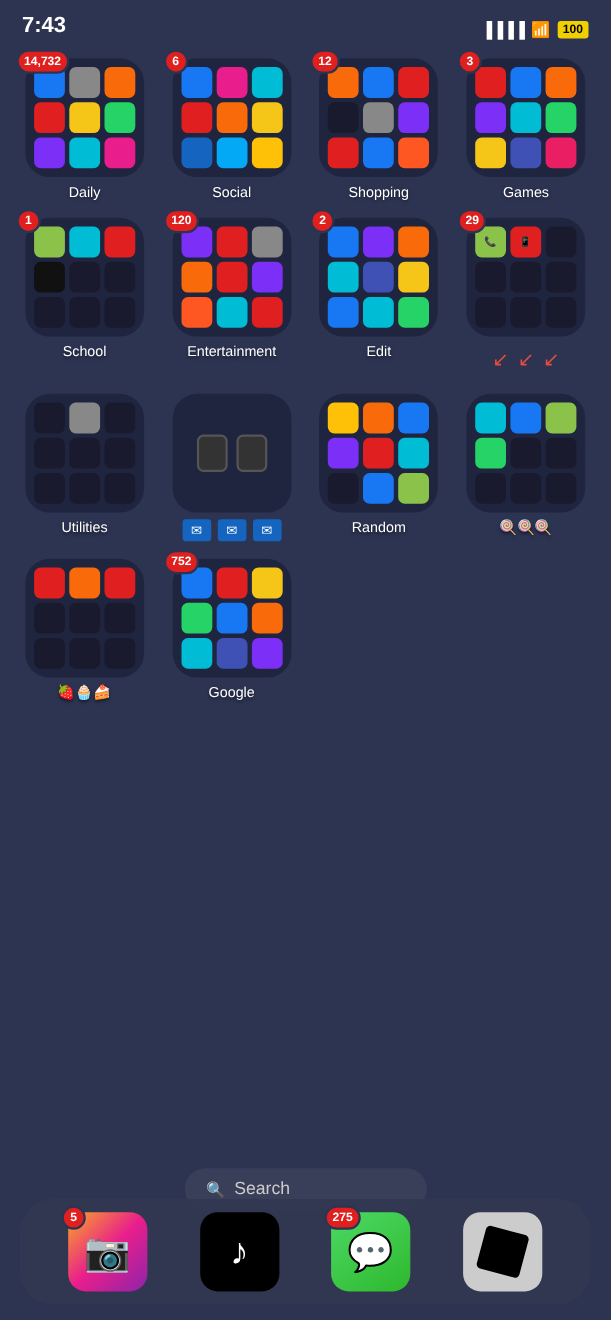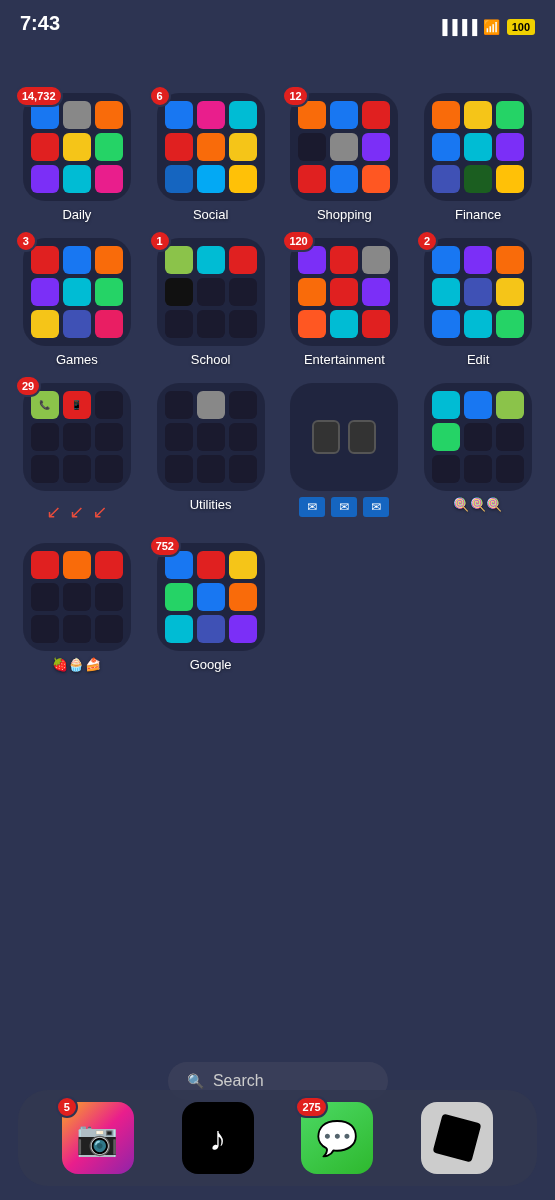--- a/index.html
+++ b/index.html
@@ -42,21 +42,20 @@
       padding: 2px 5px;
       border-radius: 3px;
     }
 
     
     .app-grid {
       display: grid;
       grid-template-columns: repeat(4, 1fr);
       gap: 16px;
       padding: 10px 18px;
-      margin-top: 40px;
     }
 
     .folder-item {
       display: flex;
       flex-direction: column;
       align-items: center;
       gap: 6px;
       cursor: pointer;
       position: relative;
     }
@@ -287,35 +286,20 @@
         <div class="mini-app c-gray"></div>
         <div class="mini-app c-purple"></div>
         <div class="mini-app c-red"></div>
         <div class="mini-app c-blue"></div>
         <div class="mini-app c-deeporange"></div>
   </div>
       <span class="folder-label">Shopping</span>
     </div>
     <div class="folder-item">
       <div class="folder-icon">
-
-    <div class="mini-app c-orange"></div>
-        <div class="mini-app c-yellow"></div>
-        <div class="mini-app c-green"></div>
-        <div class="mini-app c-blue"></div>
-        <div class="mini-app c-teal"></div>
-        <div class="mini-app c-purple"></div>
-        <div class="mini-app c-indigo"></div>
-        <div class="mini-app c-deepgreen"></div>
-        <div class="mini-app c-amber"></div>
-  </div>
-      <span class="folder-label">Finance</span>
-    </div>
-    <div class="folder-item">
-      <div class="folder-icon">
     <div class="badge">3</div>
     <div class="mini-app c-red"></div>
         <div class="mini-app c-blue"></div>
         <div class="mini-app c-orange"></div>
         <div class="mini-app c-purple"></div>
         <div class="mini-app c-teal"></div>
         <div class="mini-app c-green"></div>
         <div class="mini-app c-yellow"></div>
         <div class="mini-app c-indigo"></div>
         <div class="mini-app c-rose"></div>
@@ -409,20 +393,35 @@
       <div style="display:flex;gap:8px;">
         <div style="width:28px;height:34px;background:#333;border-radius:6px;border:2px solid #555;"></div>
         <div style="width:28px;height:34px;background:#333;border-radius:6px;border:2px solid #555;"></div>
       </div>
     </div>
     <div class="email-icons">
       <div class="email-icon"></div>
       <div class="email-icon"></div>
       <div class="email-icon"></div>
     </div>
+    </div>
+    <div class="folder-item">
+      <div class="folder-icon">
+
+    <div class="mini-app c-amber"></div>
+        <div class="mini-app c-orange"></div>
+        <div class="mini-app c-blue"></div>
+        <div class="mini-app c-purple"></div>
+        <div class="mini-app c-red"></div>
+        <div class="mini-app c-teal"></div>
+        <div class="mini-app c-dark"></div>
+        <div class="mini-app c-blue"></div>
+        <div class="mini-app c-lime"></div>
+  </div>
+      <span class="folder-label">Random</span>
     </div>
     <div class="folder-item">
       <div class="folder-icon">
 
     <div class="mini-app c-teal"></div>
         <div class="mini-app c-blue"></div>
         <div class="mini-app c-lime"></div>
         <div class="mini-app c-green"></div>
         <div class="mini-app c-dark"></div>
         <div class="mini-app c-dark"></div>

